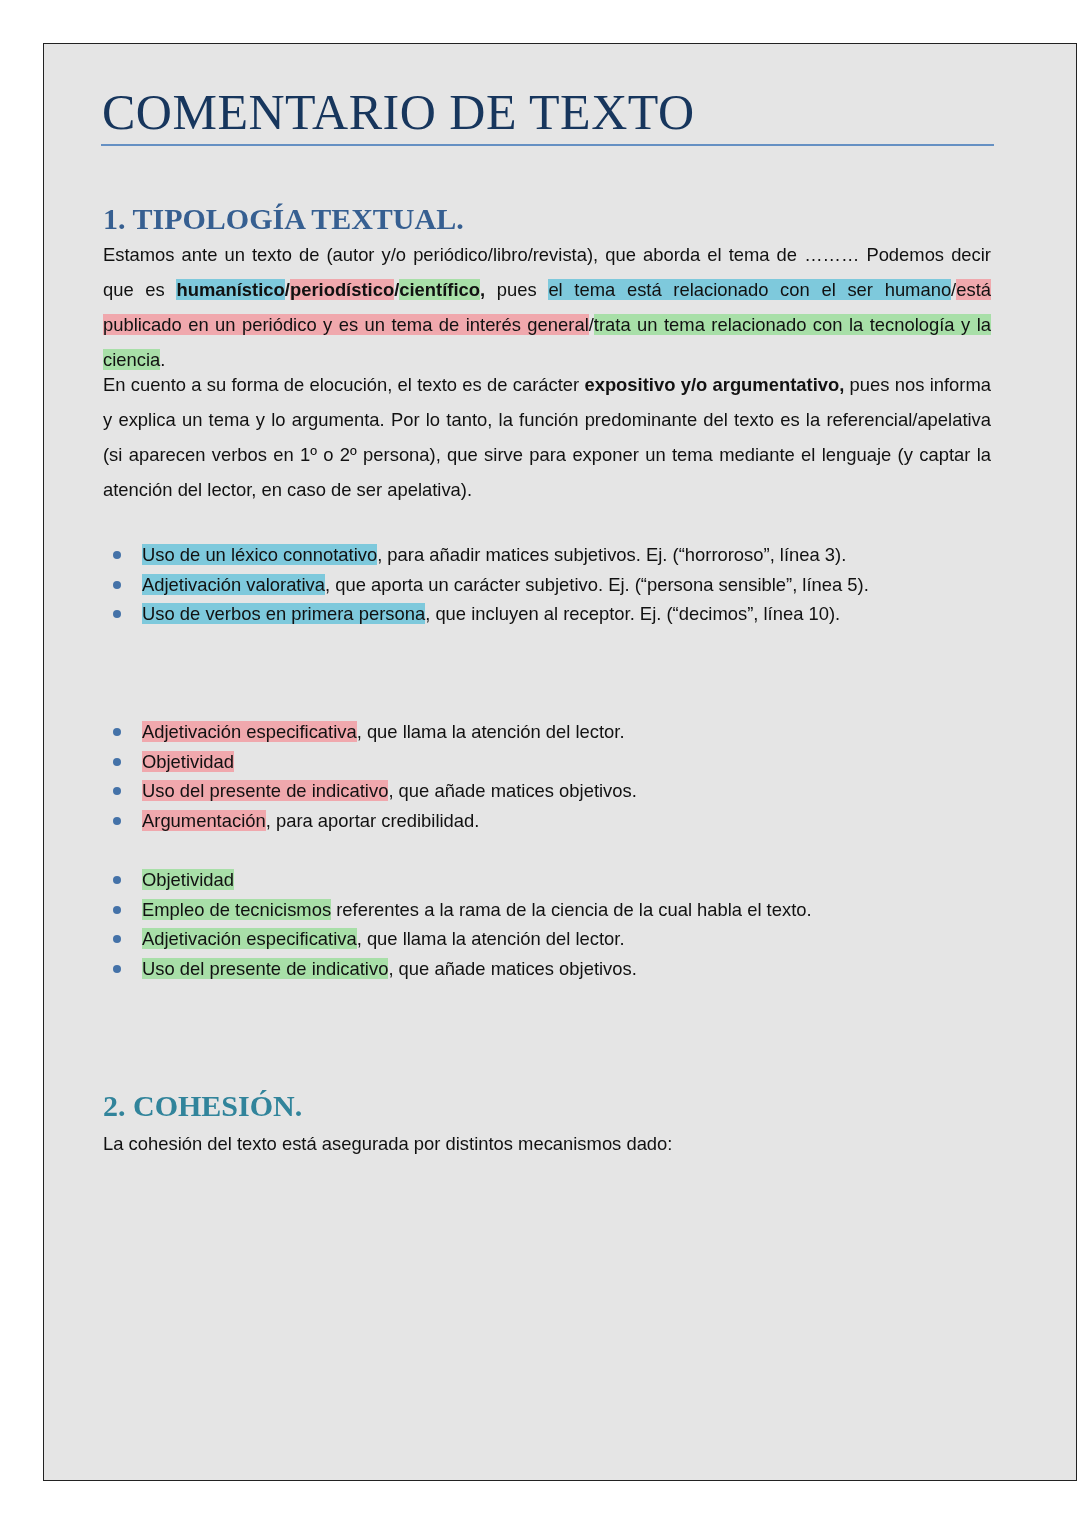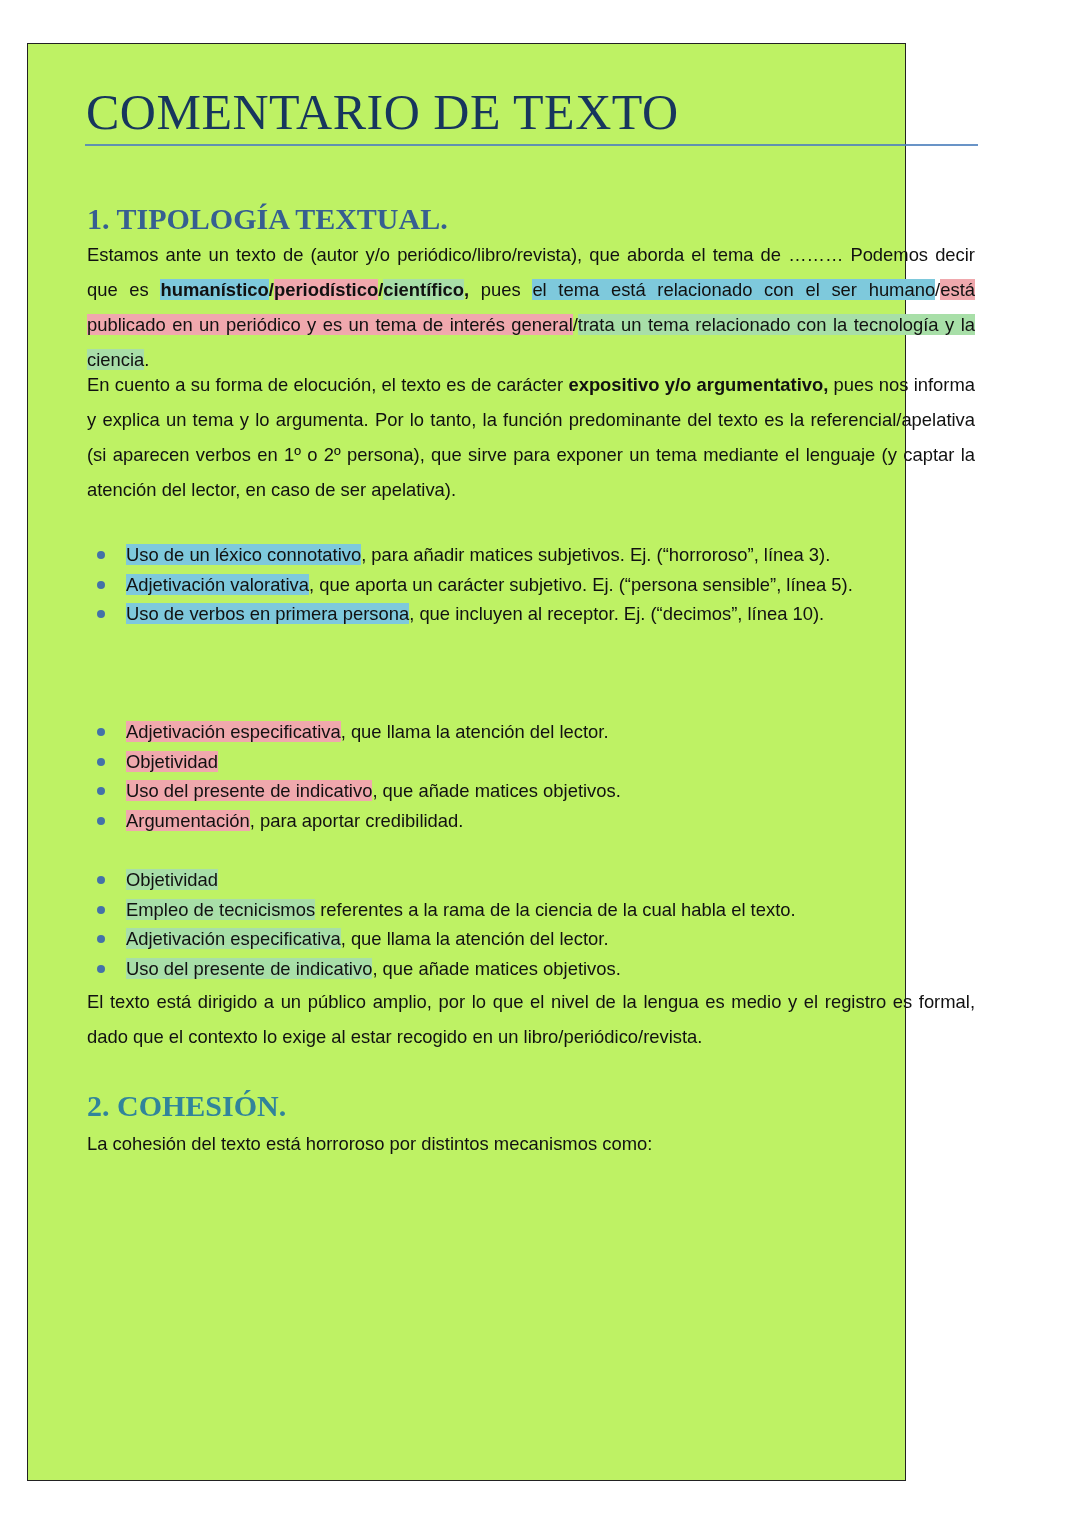--- a/index.html
+++ b/index.html
@@ -1,19 +1,19 @@
 <!DOCTYPE html>
 <html><head>
 <meta charset="utf-8">
 <style>
   html, body { margin:0; padding:0; background:#ffffff; }
   body { width:1080px; height:1527px; position:relative; overflow:hidden; }
   .page {
-    position:absolute; left:27px; top:43px; width:879px; height:1438px;
-    border:1.5px solid #222; box-sizing:border-box; background:#bef264;
+    position:absolute; left:43px; top:43px; width:1034px; height:1438px;
+    border:1.5px solid #222; box-sizing:border-box; background:#e5e5e5;
   }
   .doc-title {
     position:absolute; left:58px; top:38px;
     font-family:"Liberation Serif", "DejaVu Serif", serif;
     font-size:50px; color:#17365d; letter-spacing:0.5px; line-height:60px;
     white-space:nowrap;
   }
   .title-rule {
     position:absolute; left:57px; top:100px; width:893px; height:2px; background:#4f81bd; opacity:0.85;
   }
@@ -76,22 +76,21 @@
     <li><span class="bullet"></span><span class="hl-red">Argumentación</span><span>, para aportar credibilidad.</span></li>
   </ul>
 
   <ul class="blist" style="top:821px;">
     <li><span class="bullet"></span><span class="hl-green">Objetividad</span><span></span></li>
     <li><span class="bullet"></span><span class="hl-green">Empleo de tecnicismos</span><span> referentes a la rama de la ciencia de la cual habla el texto.</span></li>
     <li><span class="bullet"></span><span class="hl-green">Adjetivación especificativa</span><span>, que llama la atención del lector.</span></li>
     <li><span class="bullet"></span><span class="hl-green">Uso del presente de indicativo</span><span>, que añade matices objetivos.</span></li>
   </ul>
 
-  <div class="para" style="top:940px;">El texto está dirigido a un público amplio, por lo que el nivel de la lengua es medio y el registro es formal, dado que el contexto lo exige al estar recogido en un libro/periódico/revista.</div>
 
   <div class="h1 s2">2. COHESIÓN.</div>
 
-  <div class="para" style="top:1082px;">La cohesión del texto está horroroso por distintos mecanismos como:</div>
+  <div class="para" style="top:1082px;">La cohesión del texto está asegurada por distintos mecanismos dado:</div>
 
   <ul class="blist" style="top:1126px;">
   </ul>
 
 </div>
 
 </body></html>

